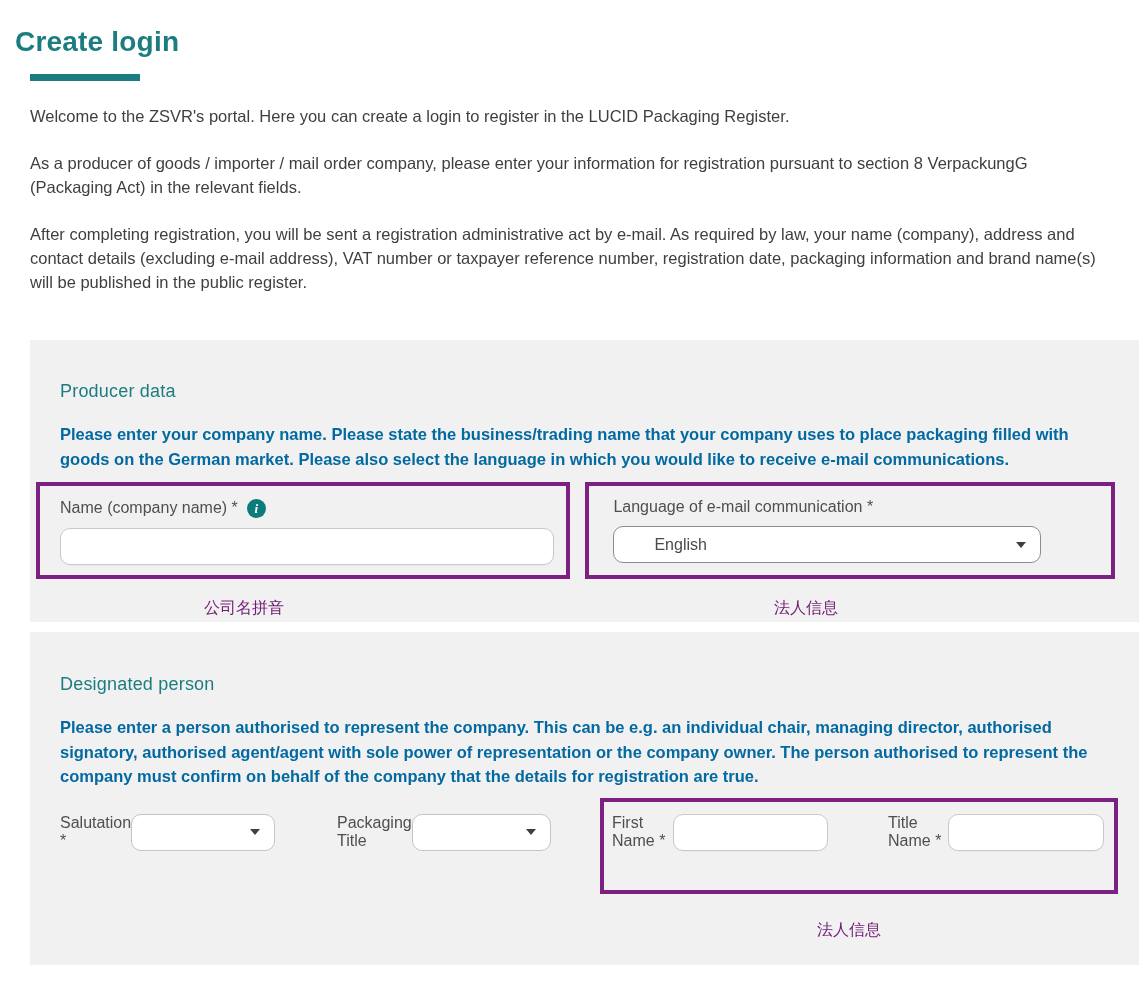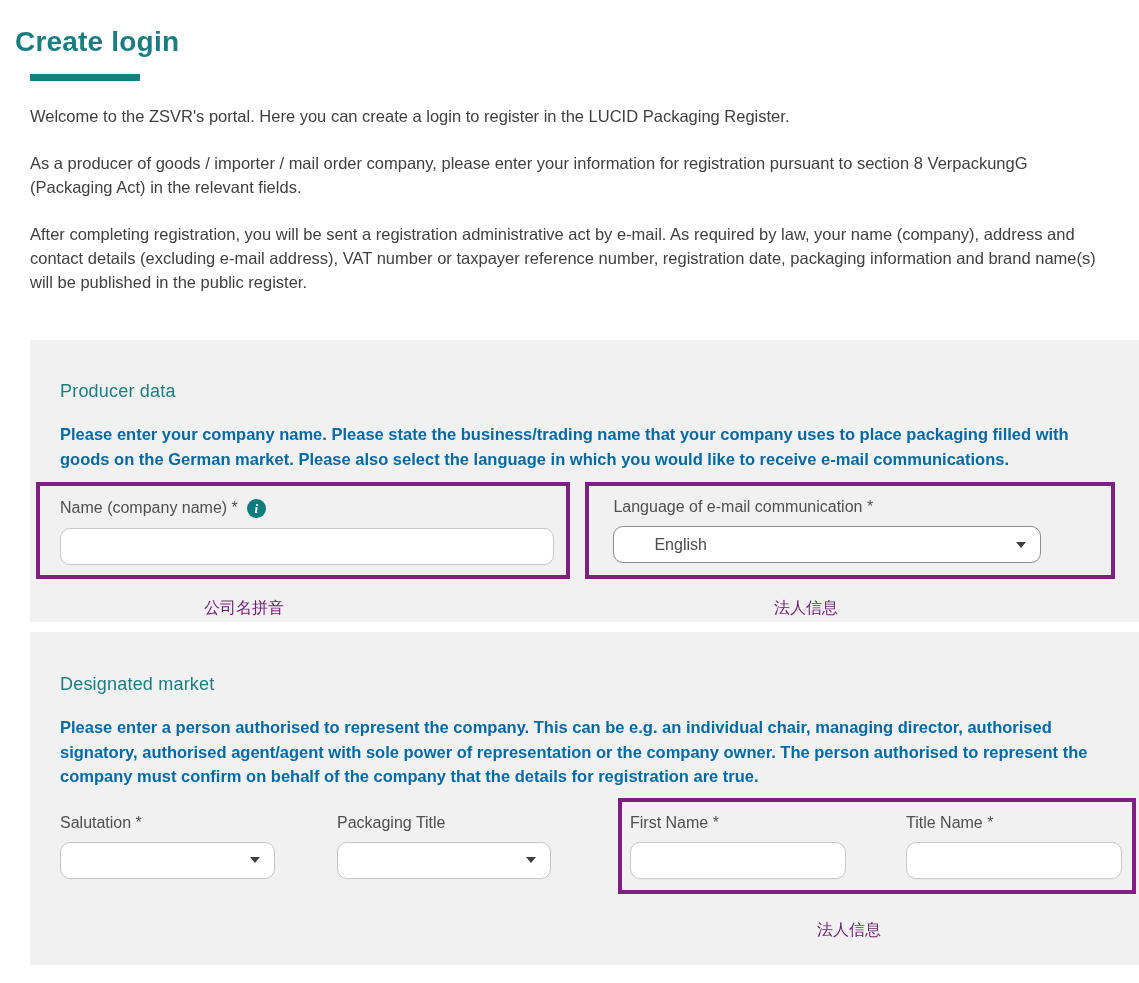--- a/index.html
+++ b/index.html
@@ -89,30 +89,29 @@
     transform:translateX(-50%);
   }
   .panel-producer .cn-anno { bottom:3px; }
   .anno-company  { left:214px; }
   .anno-language { left:776px; }
 
   
   .person-row {
     display:flex; align-items:flex-start; margin-top:9px; position:relative; left:0;
   }
-  .person-col { display:flex; flex-direction:column; }
+  .person-col { display:flex; flex-direction:row; }
   .col-salutation { width:215px; padding-top:16px; margin-right:62px; }
   .col-academic  { width:214px; padding-top:16px; margin-right:49px; }
   .person-col .field-label { margin-bottom:10px; }
   .person-col .select { margin-top:0; width:100%; }
 
   .box-names {
     width:518px; height:96px; padding:12px 10px 10px 8px;
     display:flex;
-    margin-left:18px;
   }
   .col-first { width:216px; margin-right:60px; }
   .col-last  { width:216px; }
   .name-input {
     display:block; width:100%; height:37px;
     background:#ffffff; border:1px solid #c9c9c9; border-radius:10px;
     font-family:"Liberation Sans", sans-serif; font-size:16px; color:#4a4a4a;
     padding:0 12px; outline:none; box-shadow:0 1px 1px rgba(0,0,0,0.03);
   }
   .anno-person { left:819px; bottom:24px; }
@@ -149,21 +148,21 @@
           <span class="arrow"></span>
         </div>
       </div>
     </div>
 
     <span class="cn-anno anno-company">公司名拼音</span>
     <span class="cn-anno anno-language">法人信息</span>
   </section>
 
   <section class="panel panel-designated">
-    <h2 class="section-heading">Designated market</h2>
+    <h2 class="section-heading">Designated person</h2>
     <p class="panel-desc">Please enter a person authorised to represent the company. This can be e.g. an individual chair, managing director, authorised signatory, authorised agent/agent with sole power of representation or the company owner. The person authorised to represent the company must confirm on behalf of the company that the details for registration are true.</p>
 
     <div class="person-row">
       <div class="person-col col-salutation">
         <span class="field-label">Salutation *</span>
         <div class="select light">
           <span></span>
           <span class="arrow"></span>
         </div>
       </div>

